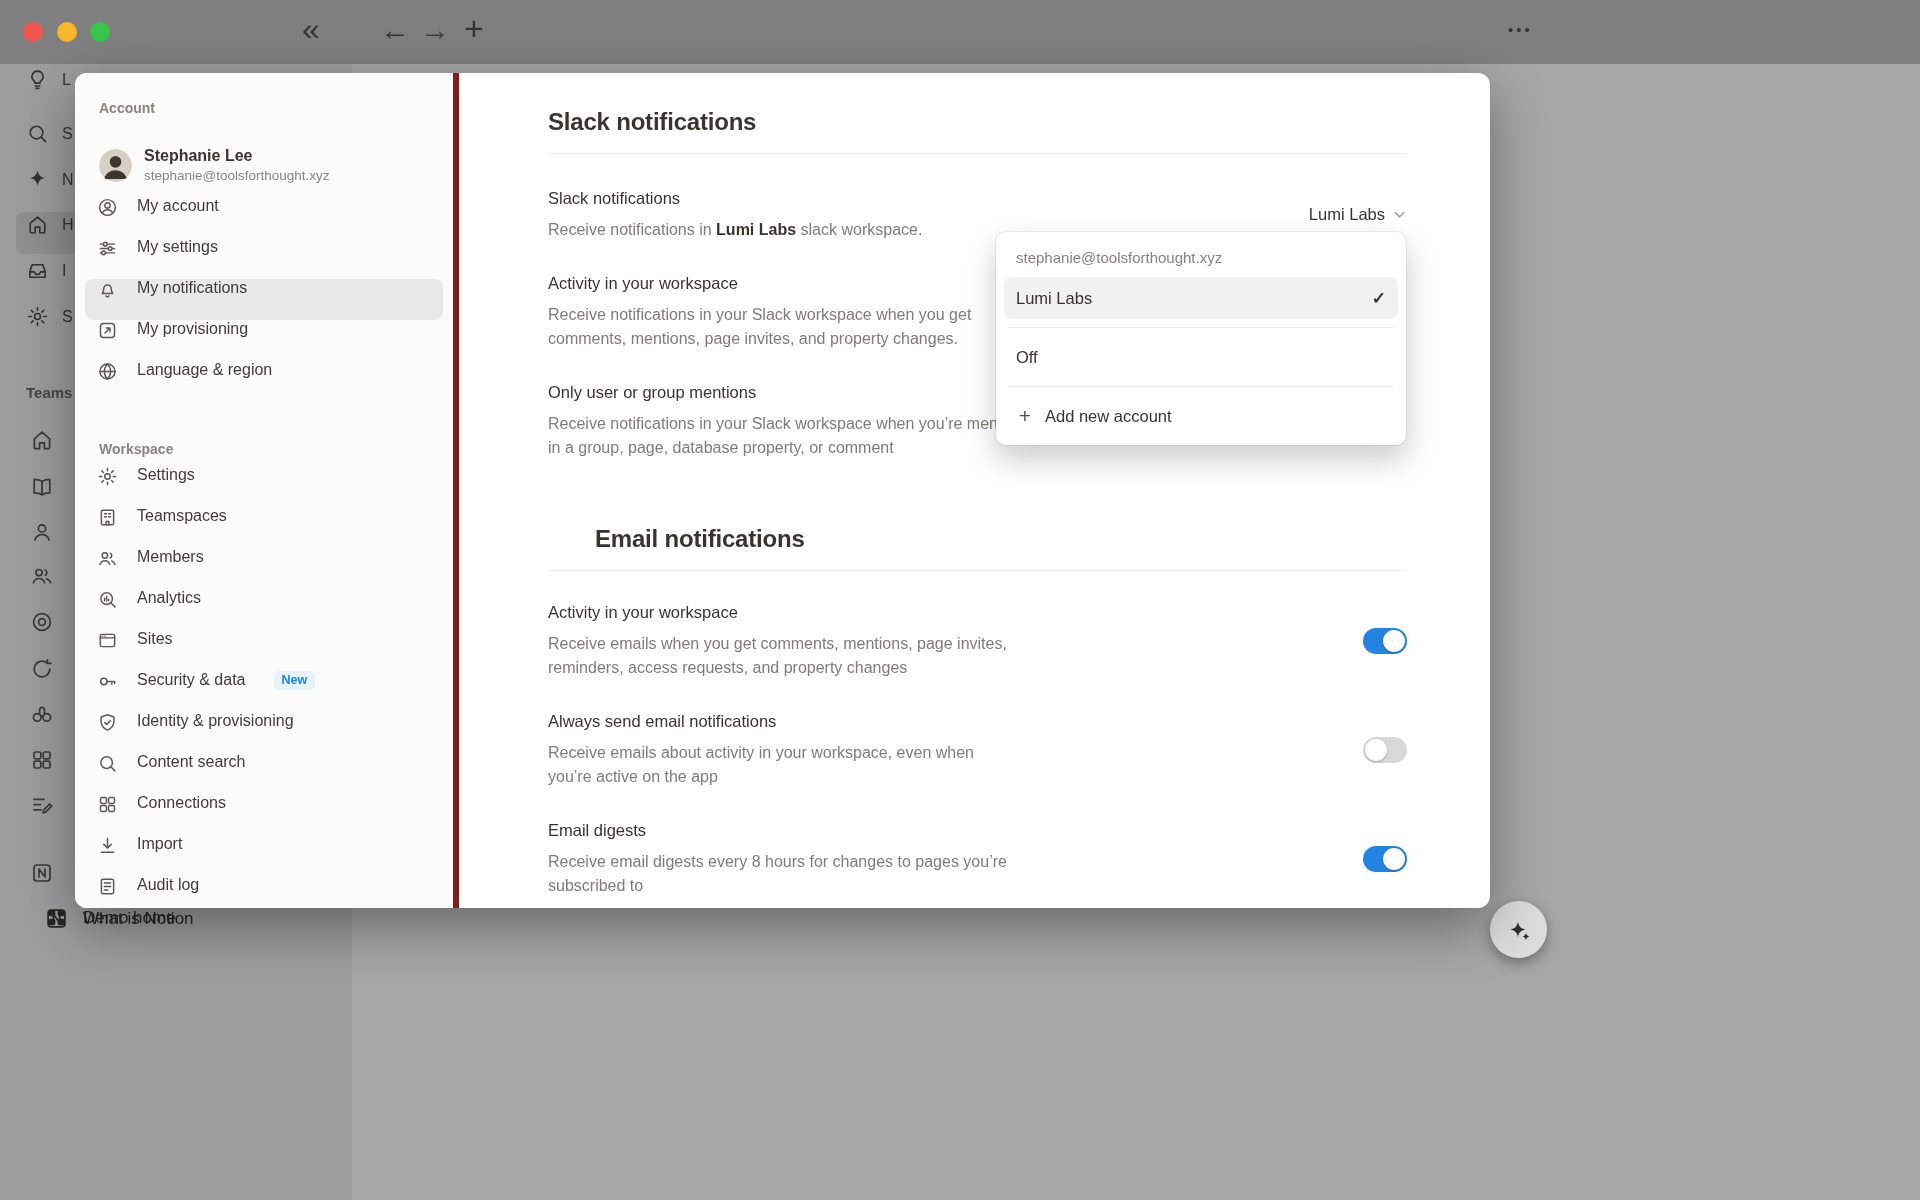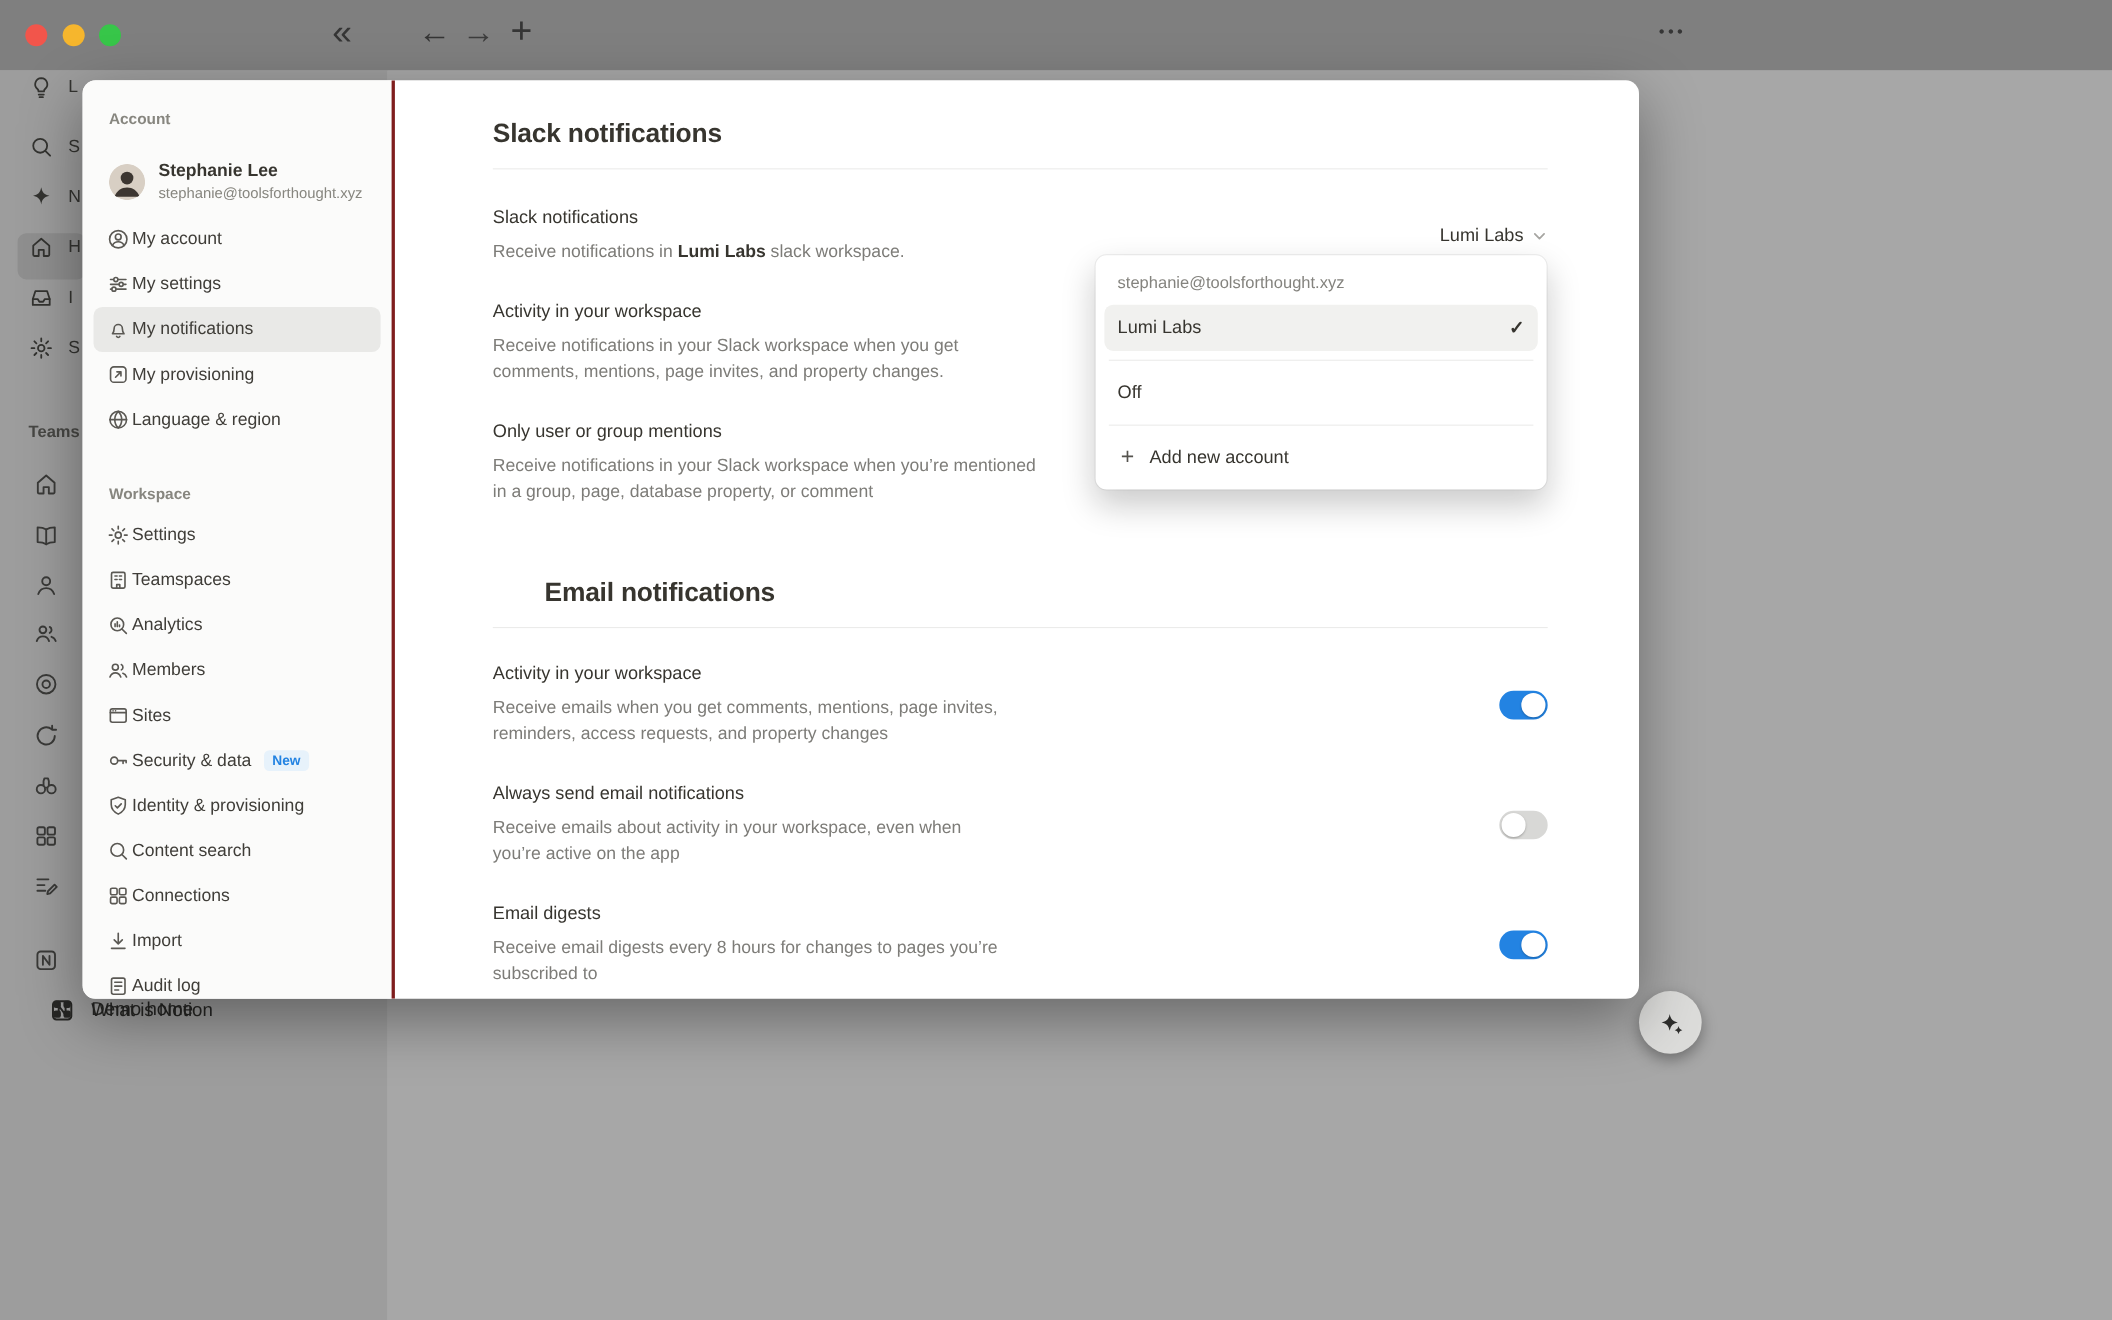--- a/index.html
+++ b/index.html
@@ -37,30 +37,30 @@
 
   
   svg.s{fill:none;stroke:currentColor;stroke-width:1.7;stroke-linecap:round;stroke-linejoin:round;width:100%;height:100%;}
   svg.s .f{fill:currentColor;stroke:none;}
   svg.s .kf{fill:#fbfbfa;}
 
   
   .modal{position:absolute;left:75px;top:73px;width:1415px;height:835px;background:#ffffff;
          border-radius:12px;box-shadow:0 18px 55px rgba(0,0,0,.38);display:flex;overflow:hidden;z-index:10;}
 
-  .sb{width:284px;flex:none;background:#fbfbfa;border-right:3px solid #7f1d1d;box-sizing:border-box;
+  .sb{width:384px;flex:none;background:#fbfbfa;border-right:6px solid #7f1d1d;box-sizing:border-box;
       padding:26px 10px 0 10px;font-size:16px;color:#3f3d38;}
   .sb-label{font-size:14px;font-weight:700;color:#87867f;margin:0 0 6px 14px;line-height:18px;}
   .sb-label.ws{margin-top:38px;margin-bottom:8px;}
   .profile{display:flex;align-items:center;gap:12px;margin:28px 4px 12px;padding:0 10px;}
   .avatar{width:33px;height:33px;border-radius:50%;overflow:hidden;flex:none;}
   .avatar svg{width:100%;height:100%;display:block;}
   .p-name{font-weight:700;font-size:16px;line-height:21px;color:#37352f;}
   .p-email{font-size:13.5px;line-height:19px;color:#87867f;}
-  .sb-item{display:flex;align-items:center;gap:2px;height:41px;padding:0 12px;border-radius:8px;cursor:pointer;}
+  .sb-item{display:flex;align-items:flex-start;gap:19px;height:41px;padding:0 12px;border-radius:8px;cursor:pointer;}
   .sb-item.selected{background:#e9e9e7;font-weight:500;}
   .sb-item .ic{width:21px;height:21px;color:#5b5954;flex:none;display:inline-flex;}
   .badge{margin-left:9px;font-size:12.5px;font-weight:600;color:#2383e2;background:#e7f2fb;
          padding:3px 8px;border-radius:5px;line-height:13px;}
 
   
   .main{flex:1;box-sizing:border-box;padding:34px 83px 0 89px;position:relative;}
   .h1{font-size:24px;font-weight:700;color:#37352f;line-height:30px;margin:0;letter-spacing:-.2px;}
   .h1.email{margin-top:64px;margin-left:47px;}
   .hr{height:1px;background:#ebebea;margin-top:16px;}
@@ -342,35 +342,35 @@
           <svg class="s" viewBox="0 0 24 24">
             <rect x="5" y="3.8" width="14" height="16.4" rx="1.6"></rect>
             <path d="M8.6 7.6h2.2M13.2 7.6h2.2M8.6 11.2h2.2M13.2 11.2h2.2M10.4 20.2v-3.6h3.2v3.6"></path>
           </svg>
         </span>
       <span>Teamspaces</span>
     </div>
     <div class="sb-item">
       <span class="ic">
           <svg class="s" viewBox="0 0 24 24">
-            <circle cx="11" cy="11" r="6.6"></circle>
-            <path d="M15.8 15.8L20.4 20.4M8.7 13.3v-2.8M11 13.3V8.4M13.3 13.3v-1.6"></path>
-          </svg>
-        </span>
-      <span>Analytics</span>
-    </div>
-    <div class="sb-item">
-      <span class="ic">
-          <svg class="s" viewBox="0 0 24 24">
             <circle cx="9" cy="8.6" r="3.1"></circle>
             <path d="M3.4 18.8c1-2.9 3.1-4.3 5.6-4.3s4.6 1.4 5.6 4.3"></path>
             <path d="M15.2 5.9a3.1 3.1 0 0 1 0 5.5M16.8 14.9c1.9.6 3.2 2 3.8 3.9"></path>
           </svg>
         </span>
       <span>Members</span>
+    </div>
+    <div class="sb-item">
+      <span class="ic">
+          <svg class="s" viewBox="0 0 24 24">
+            <circle cx="11" cy="11" r="6.6"></circle>
+            <path d="M15.8 15.8L20.4 20.4M8.7 13.3v-2.8M11 13.3V8.4M13.3 13.3v-1.6"></path>
+          </svg>
+        </span>
+      <span>Analytics</span>
     </div>
     <div class="sb-item">
       <span class="ic">
           <svg class="s" viewBox="0 0 24 24">
             <rect x="3.8" y="5" width="16.4" height="14" rx="2"></rect>
             <path d="M3.8 9h16.4M6.6 7h.01M9.2 7h.01"></path>
           </svg>
         </span>
       <span>Sites</span>
     </div>

